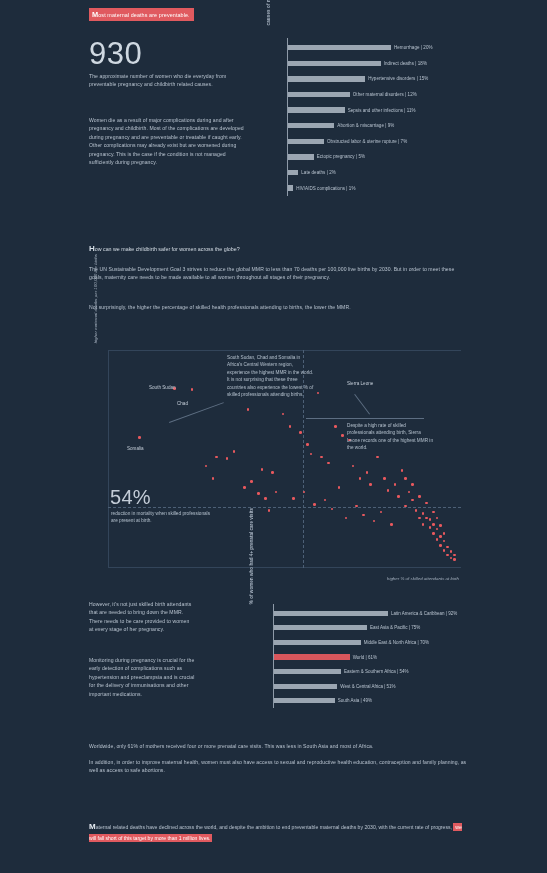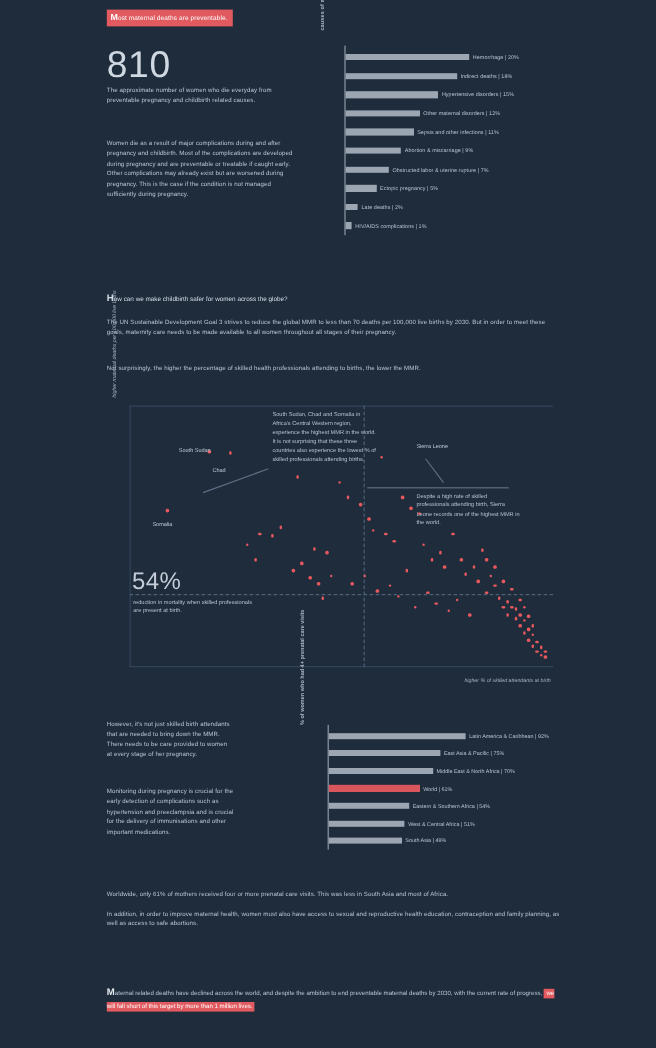--- a/index.html
+++ b/index.html
@@ -49,21 +49,21 @@
   .c1bar{height:5.4px;background:#9ba6b2;}
   .c1lab{font-size:4.5px;color:#b9c4d0;margin-left:3px;white-space:nowrap;letter-spacing:.05px;}
 
   
   .mid-h{position:absolute;left:89px;top:244px;font-size:5.3px;color:#d7dfe7;}
   .mid-h .cap{font-size:8px;font-weight:700;}
   .mid-p1{position:absolute;left:89px;top:265px;width:372px;}
   .mid-p2{position:absolute;left:89px;top:303px;width:372px;}
 
   
-  .scatter{position:absolute;left:89px;top:338px;width:372px;height:230px;}
+  .scatter{position:absolute;left:89px;top:350px;width:372px;height:230px;}
   .sc-frame{position:absolute;left:19px;top:0;right:0;bottom:12px;border:1px solid #33455a;border-right:none;}
   .sc-ytitle{
     position:absolute;left:4px;top:4px;width:100px;
     transform:rotate(-90deg);transform-origin:0 0;
     font-size:4.4px;line-height:5.6px;font-style:italic;color:#a5b1bf;
     text-align:right;
   }
   .sc-xtitle{position:absolute;right:2px;bottom:-1px;font-size:4.4px;font-style:italic;color:#a5b1bf;}
   .sc-vline{position:absolute;top:0;bottom:12px;width:0;border-left:1px dashed #4d6076;}
   .sc-hline{position:absolute;left:19px;right:0;height:0;border-top:1px dashed #4d6076;}
@@ -100,21 +100,21 @@
 </style>
 </head>
 <body>
 
 <div class="page">
 
   <div class="headline">
     <span class="cap">M</span><span>ost maternal deaths are preventable.</span>
   </div>
 
-  <div class="bignum">810</div>
+  <div class="bignum">930</div>
   <div class="lede body-text">The approximate number of women who die everyday from preventable pregnancy and childbirth related causes.</div>
   <div class="para2 body-text">Women die as a result of major complications during and after pregnancy and childbirth. Most of the complications are developed during pregnancy and are preventable or treatable if caught early. Other complications may already exist but are worsened during pregnancy. This is the case if the condition is not managed sufficiently during pregnancy.</div>
 
   <div class="chart1">
     <div class="ytitle">causes of maternal deaths (estimations)</div>
     <div class="axis"></div>
     <div class="c1rows" id="c1rows">
         <div class="c1row">
           <div class="c1bar" style="width: 103px;"></div>
           <div class="c1lab">Hemorrhage | 20%</div>

